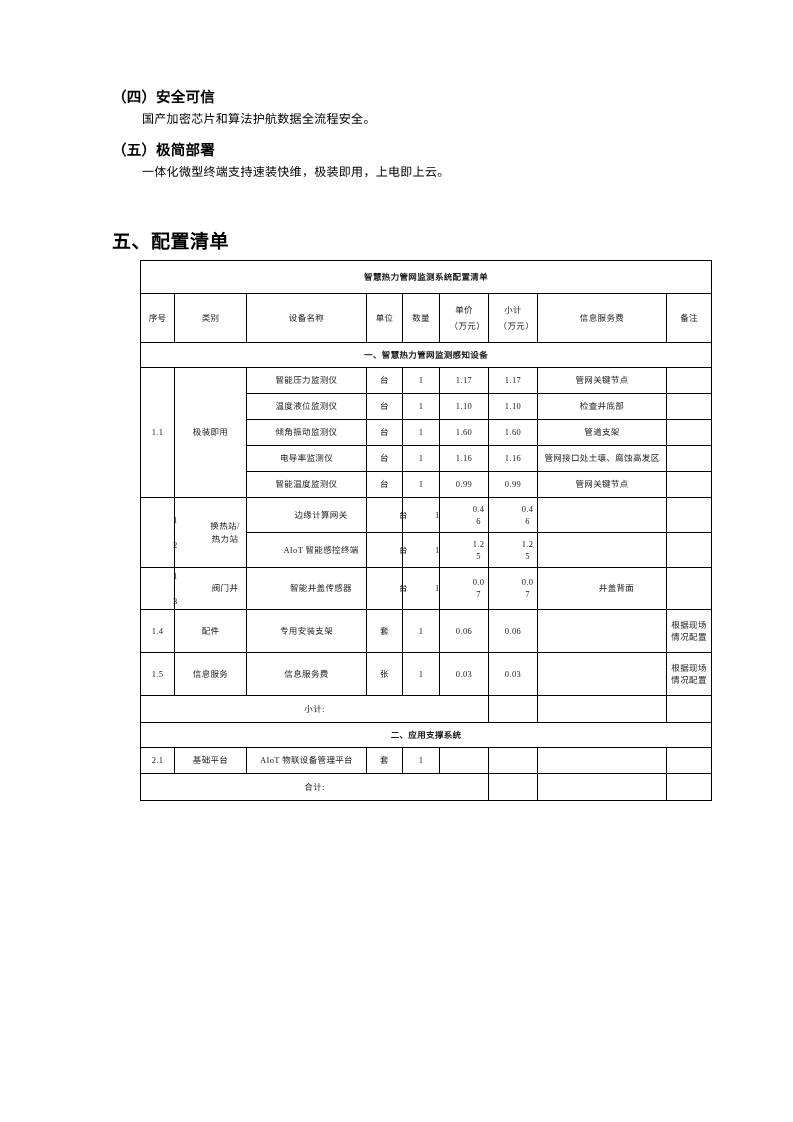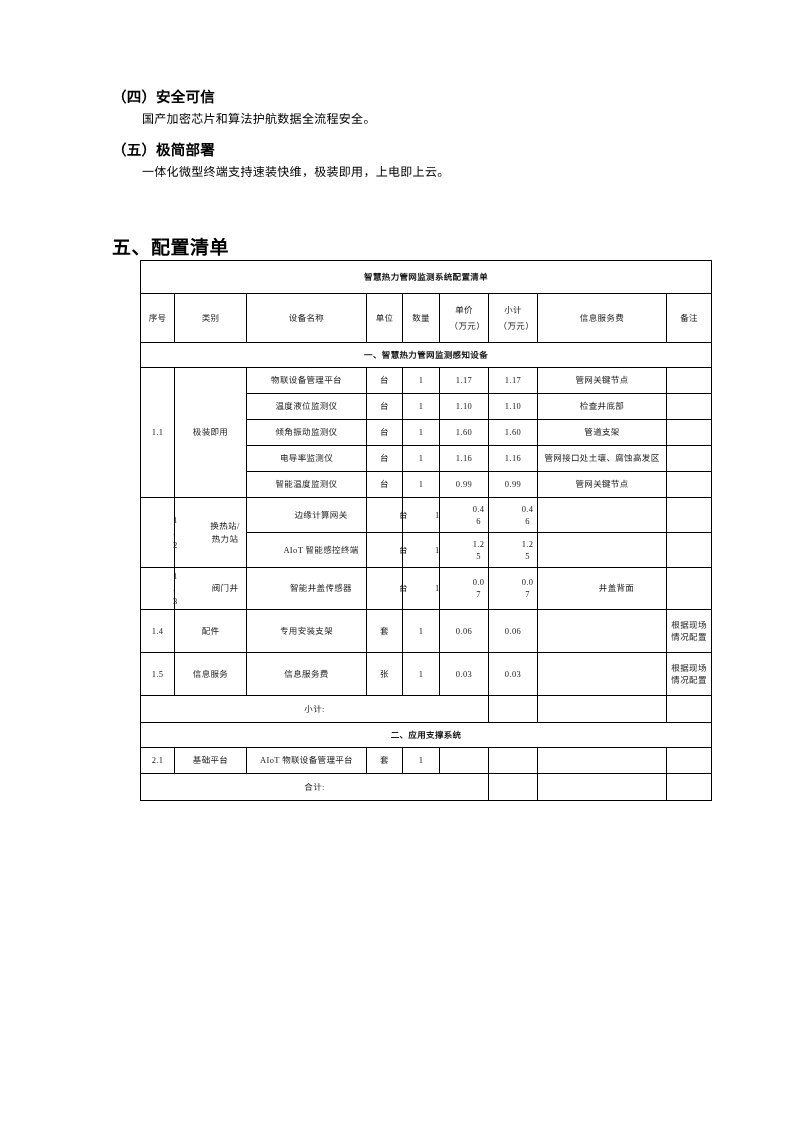--- a/index.html
+++ b/index.html
@@ -47,21 +47,21 @@
     margin: 0 0 9px 0;
     text-indent: 30px;
     letter-spacing: 0.3px;
   }
   .body-line.last { margin-bottom: 0; }
 
   
   .section-title {
     position: absolute;
     left: 112px;
-    top: 232px;
+    top: 226px;
     font-family: "Liberation Sans", "DejaVu Sans", sans-serif;
     font-weight: bold;
     font-size: 19px;
     letter-spacing: 0.5px;
     margin: 0;
   }
 
   
   .table-wrap {
     position: absolute;
@@ -184,21 +184,21 @@
           <td class="col-head">备注</td>
         </tr>
 
         <tr>
           <td class="group-head" colspan="9">一、智慧热力管网监测感知设备</td>
         </tr>
 
         <tr class="row-std">
           <td rowspan="5">1.1</td>
           <td rowspan="5">极装即用</td>
-          <td class="name-cell">物联设备管理平台</td>
+          <td class="name-cell">智能压力监测仪</td>
           <td>台</td>
           <td>1</td>
           <td>1.17</td>
           <td>1.17</td>
           <td class="obj-cell">管网关键节点</td>
           <td></td>
         </tr>
         <tr class="row-std">
           <td class="name-cell">温度液位监测仪</td>
           <td>台</td>

